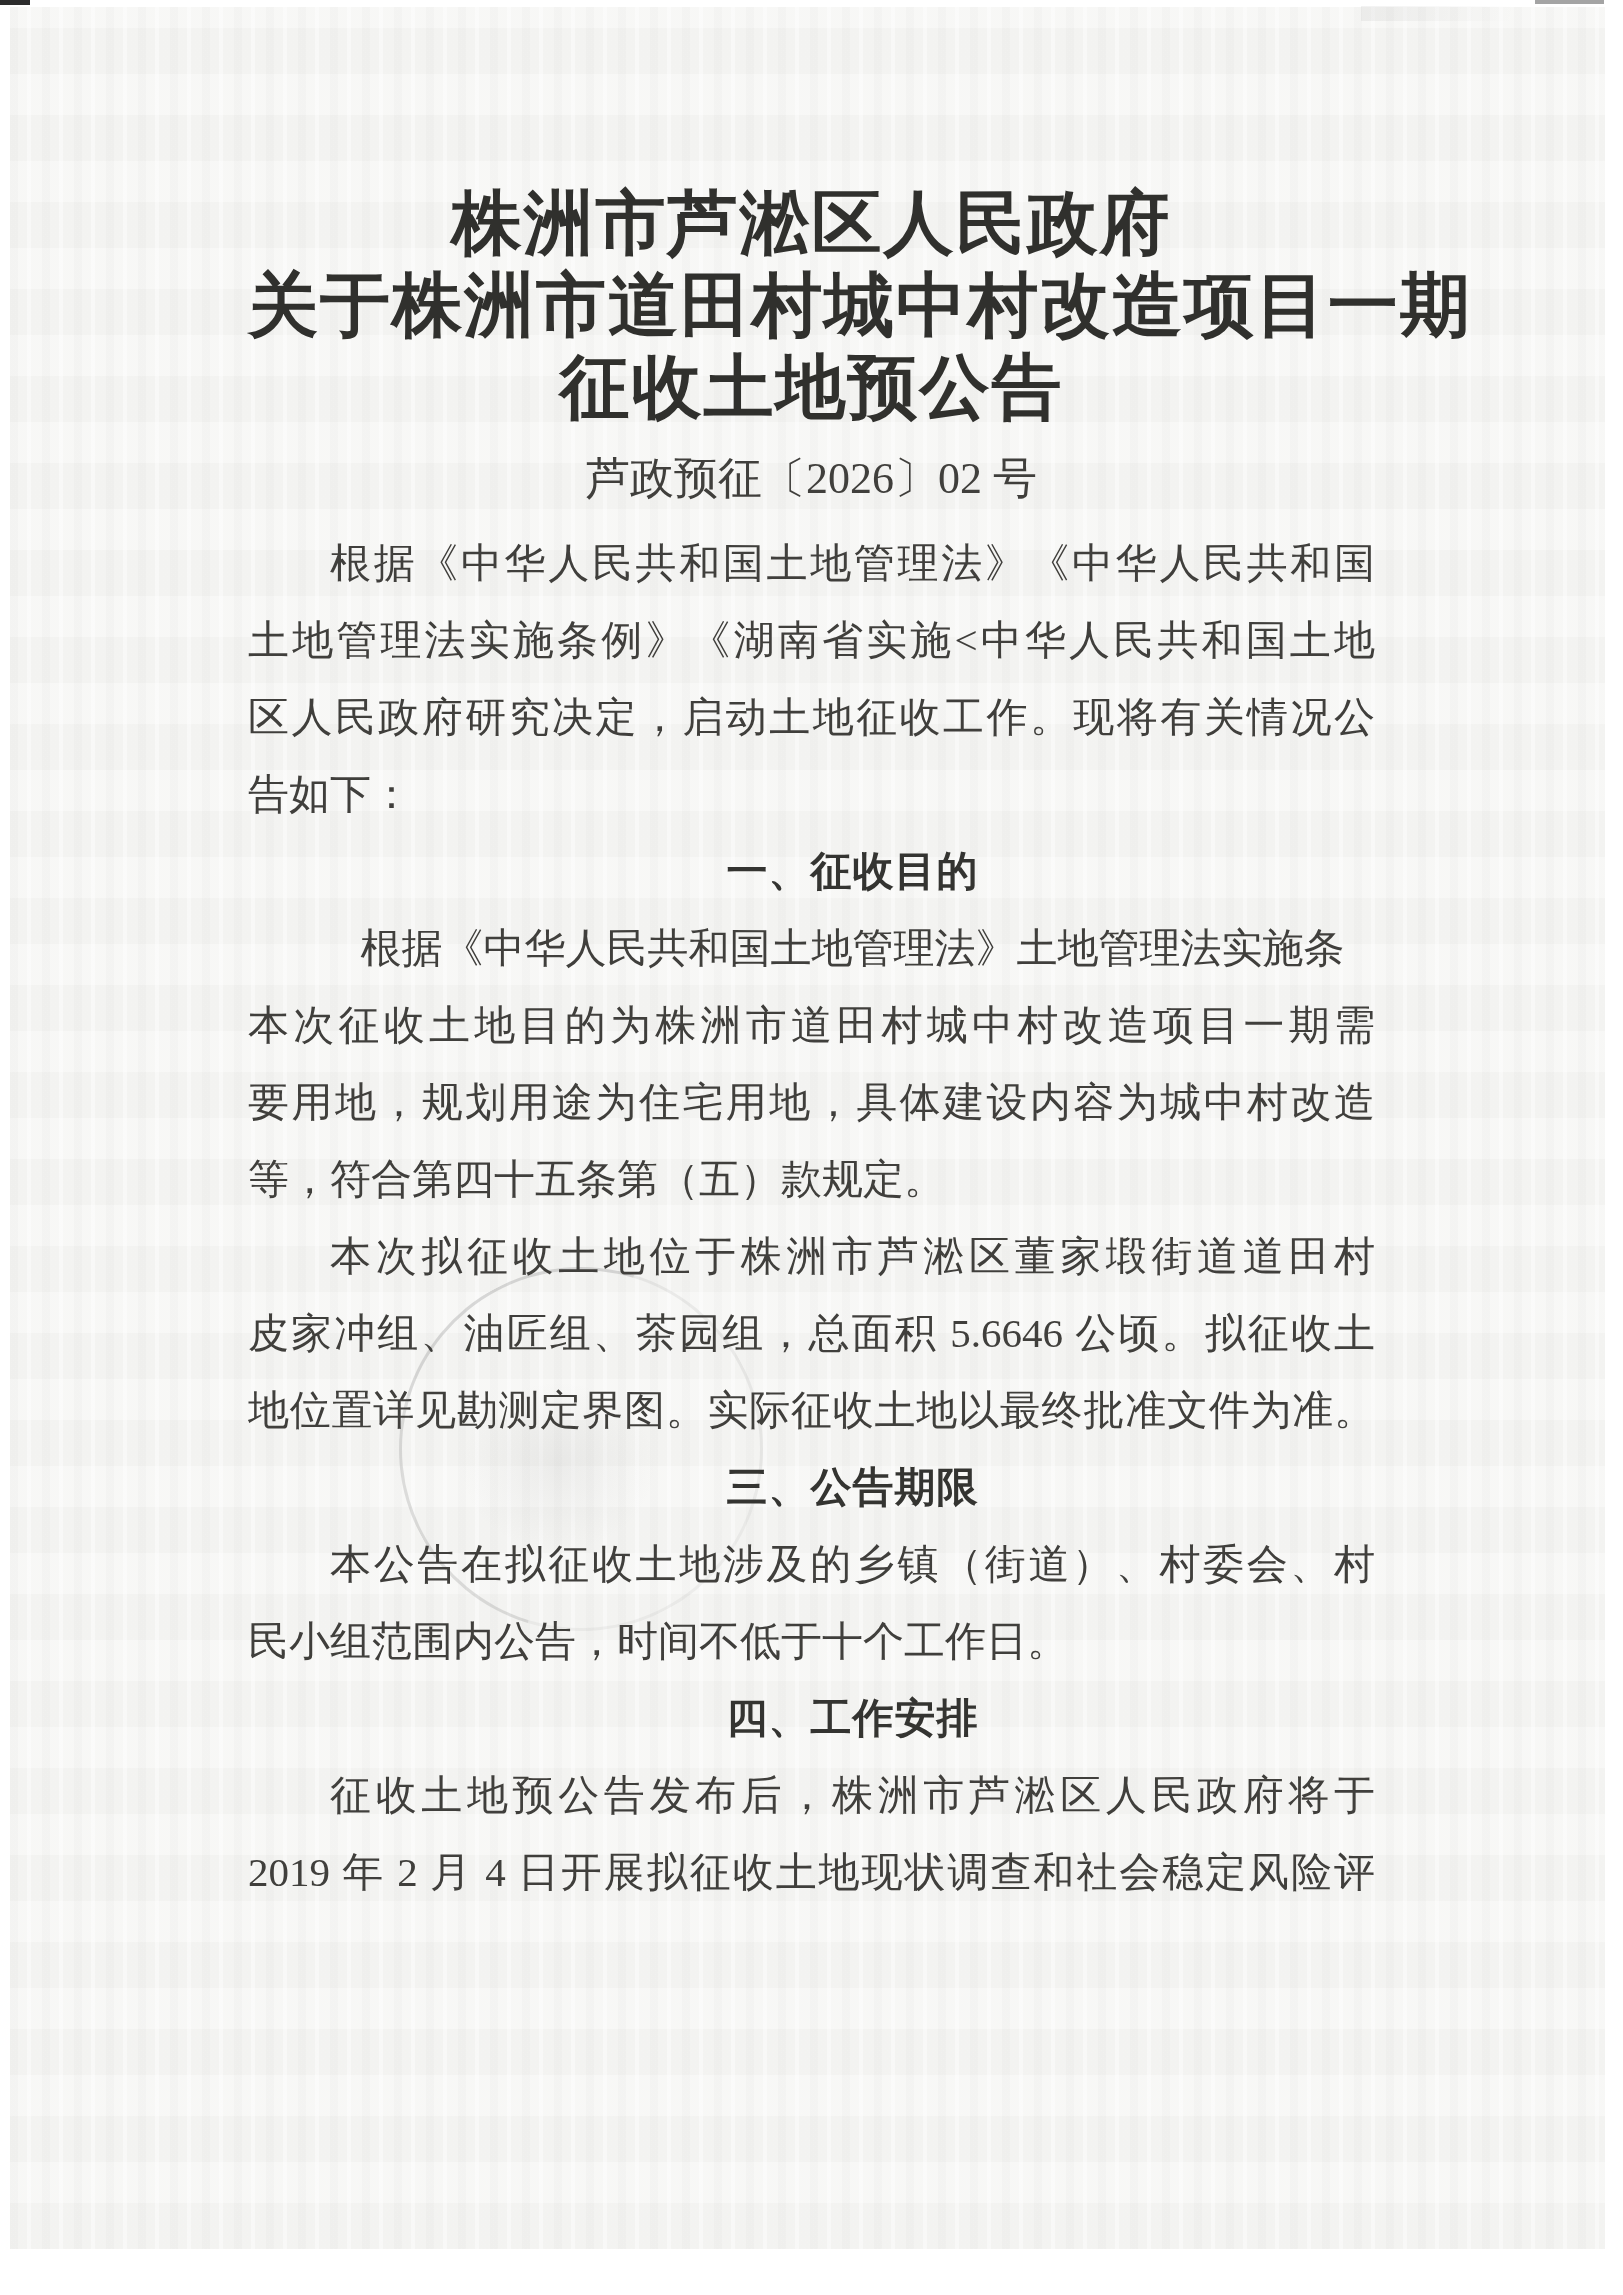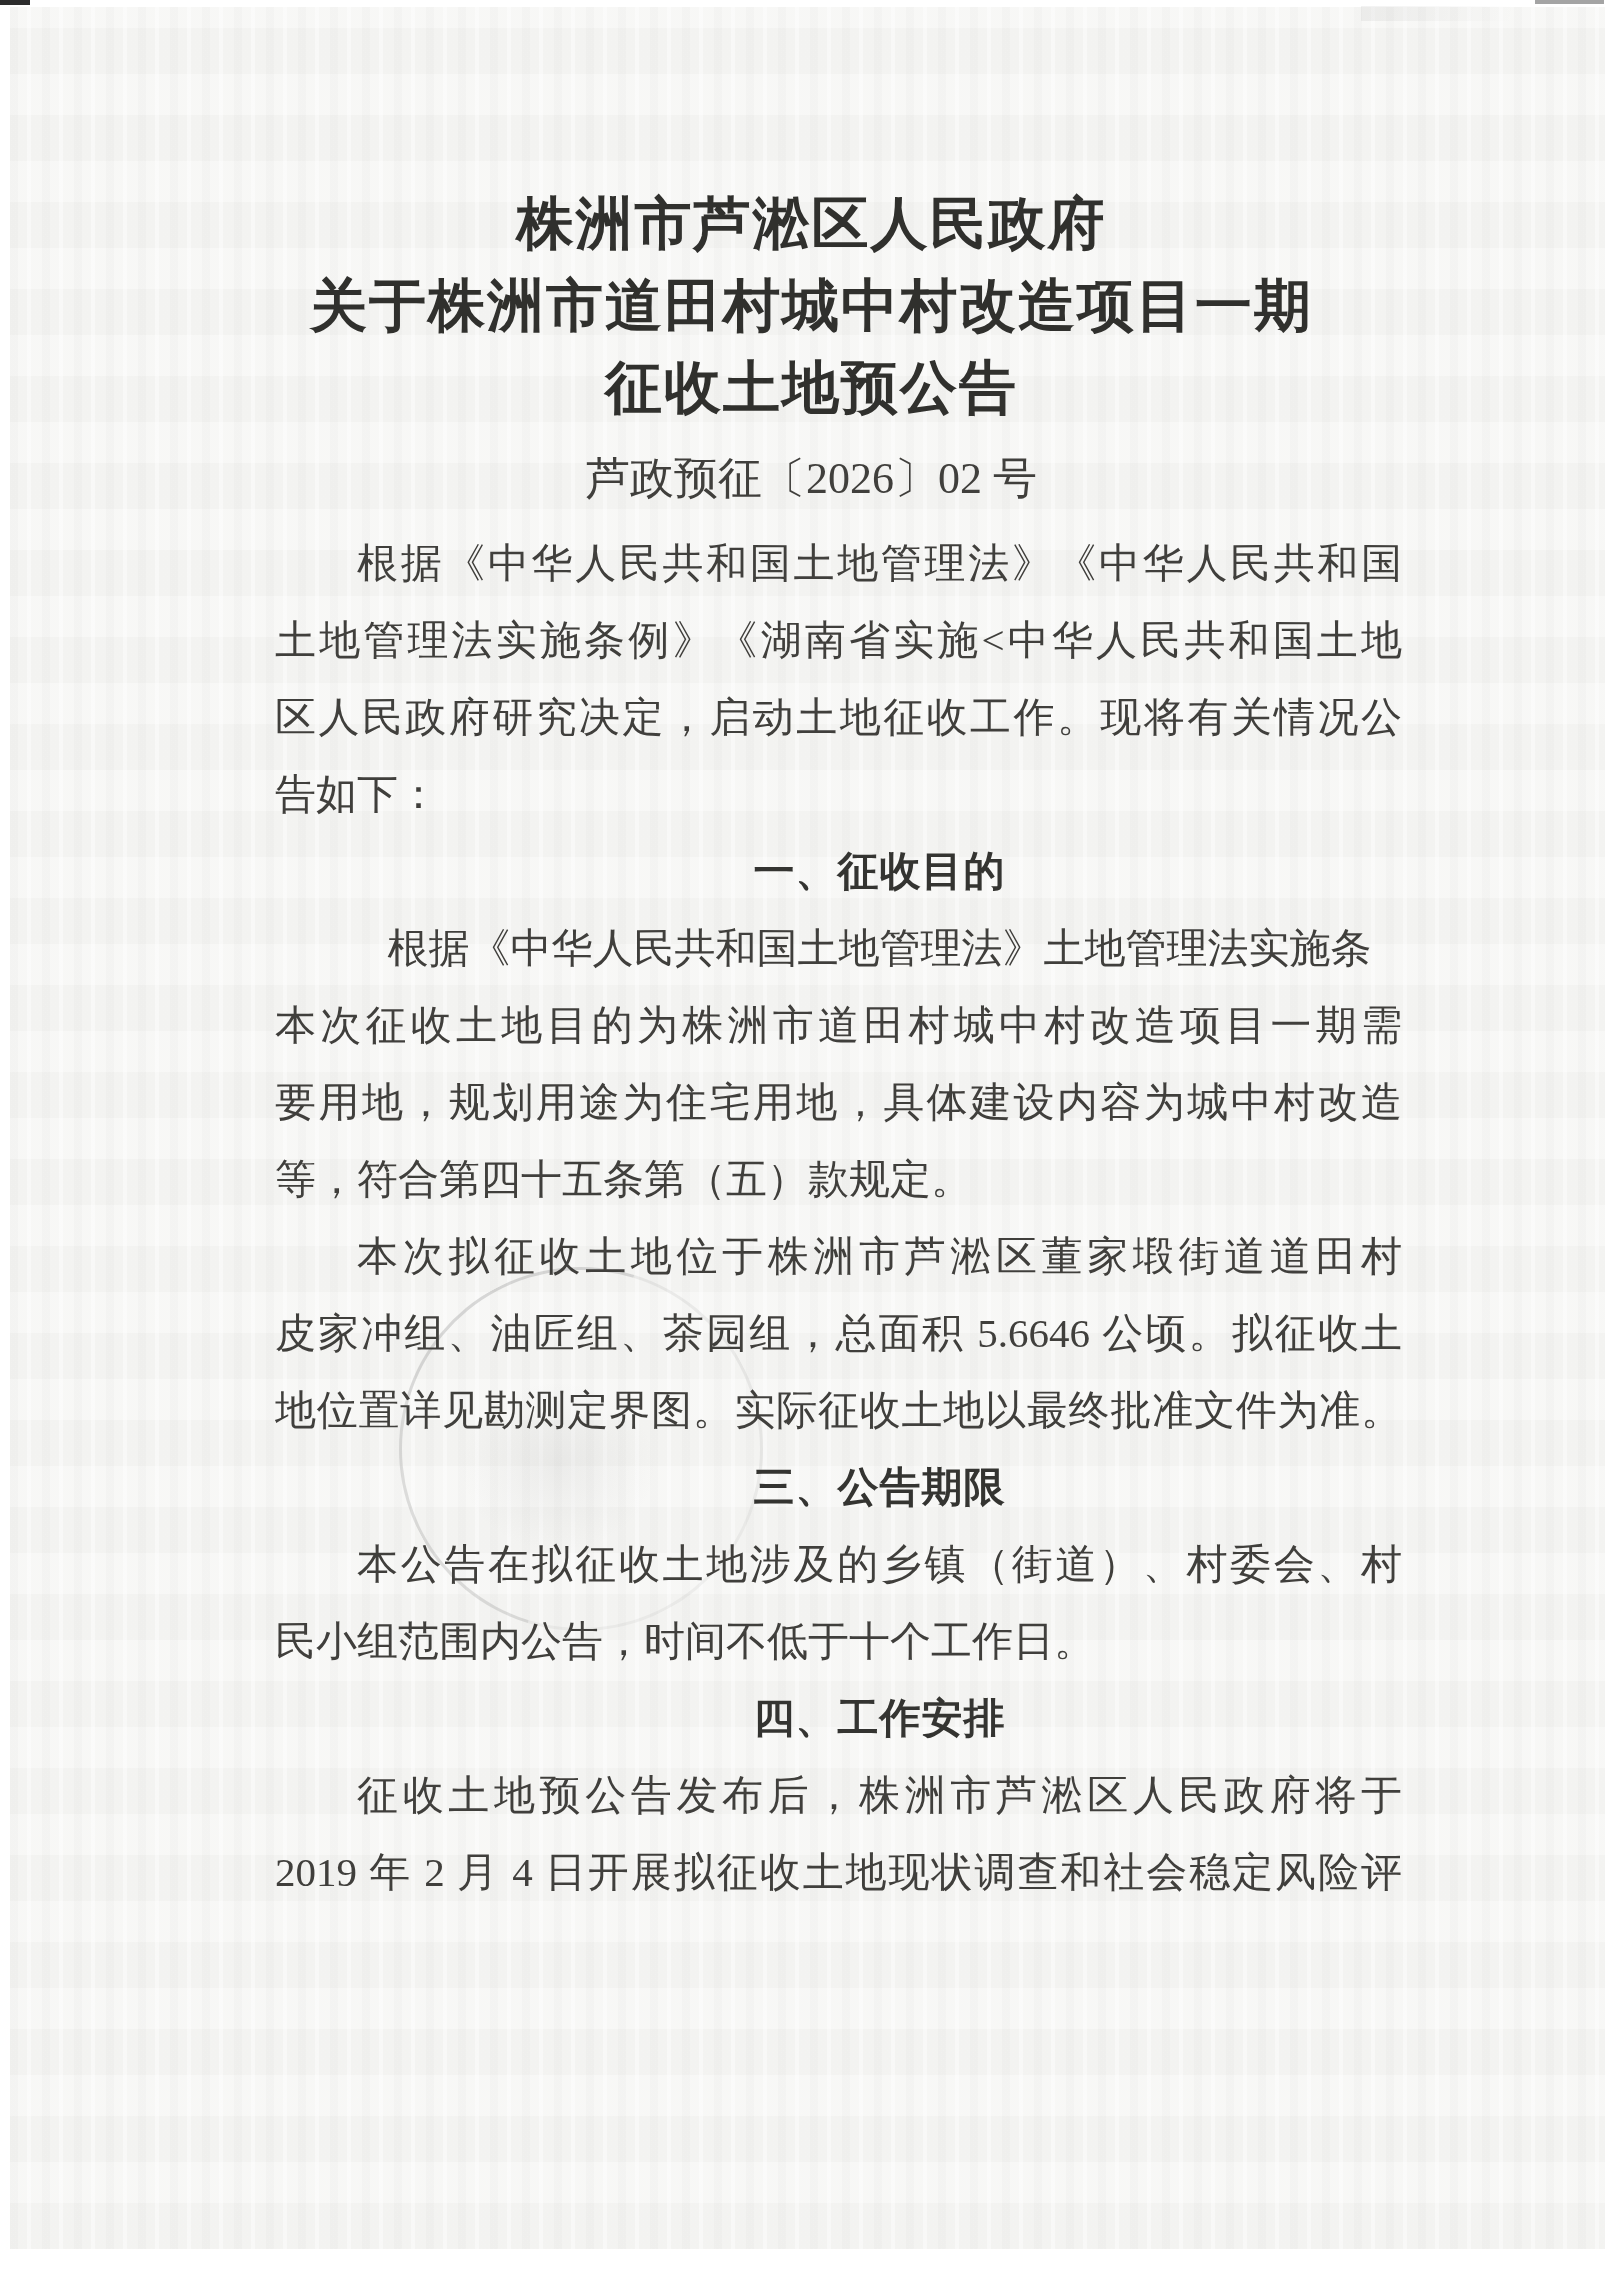--- a/index.html
+++ b/index.html
@@ -72,21 +72,21 @@
 
   
   .title-block {
     position: absolute;
     left: 248px; top: 183px;
     width: 1127px;
     text-align: center;
     color: var(--ink-strong);
   }
   .title-line {
-    font-size: 57px;
+    font-size: 70px;
     line-height: 82px;
     font-weight: 700;
     letter-spacing: 2px;
     white-space: nowrap;
   }
   .doc-number {
     position: absolute;
     left: 248px; top: 451px;
     width: 1127px;
     text-align: center;
@@ -96,21 +96,20 @@
     white-space: nowrap;
   }
   .body-text {
     position: absolute;
     left: 248px; top: 525px;
     width: 1127px;
     font-size: 41px;
     line-height: 77px;
     color: var(--ink);
     word-break: break-all;
-    margin-left: 27px;
   }
   .line {
     height: 77px;
     overflow: hidden;
     text-align: left;
   }
   .line.fill {
     text-align: justify;
     text-align-last: justify;
   }

